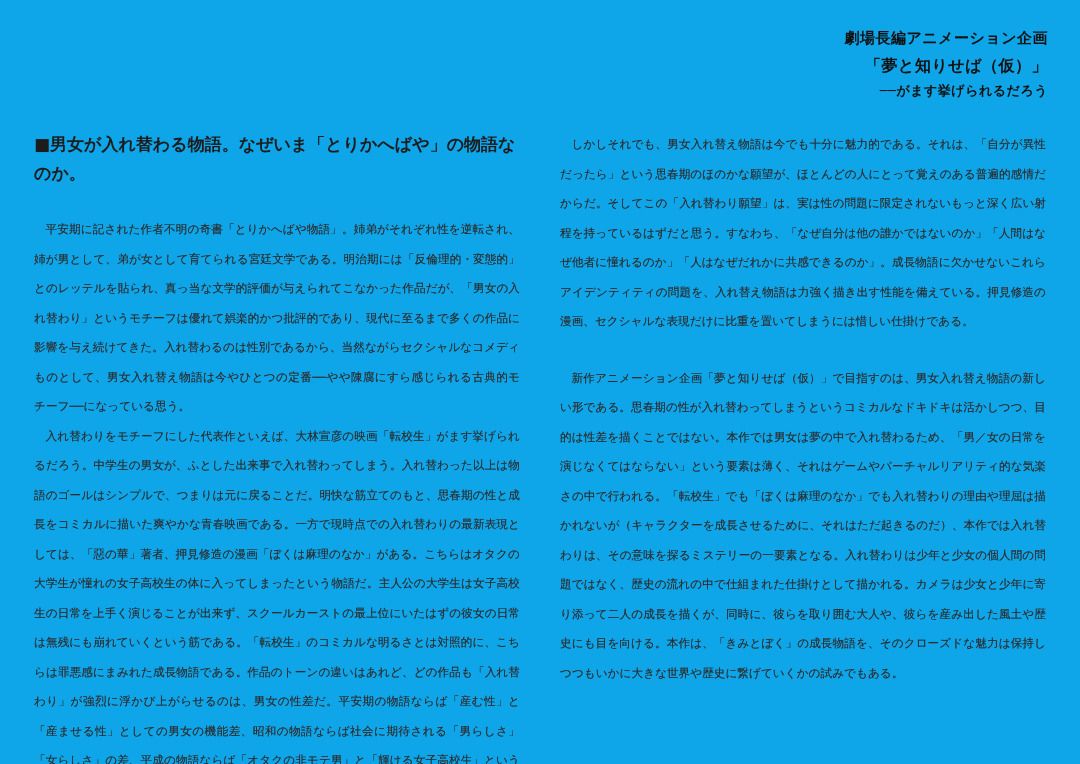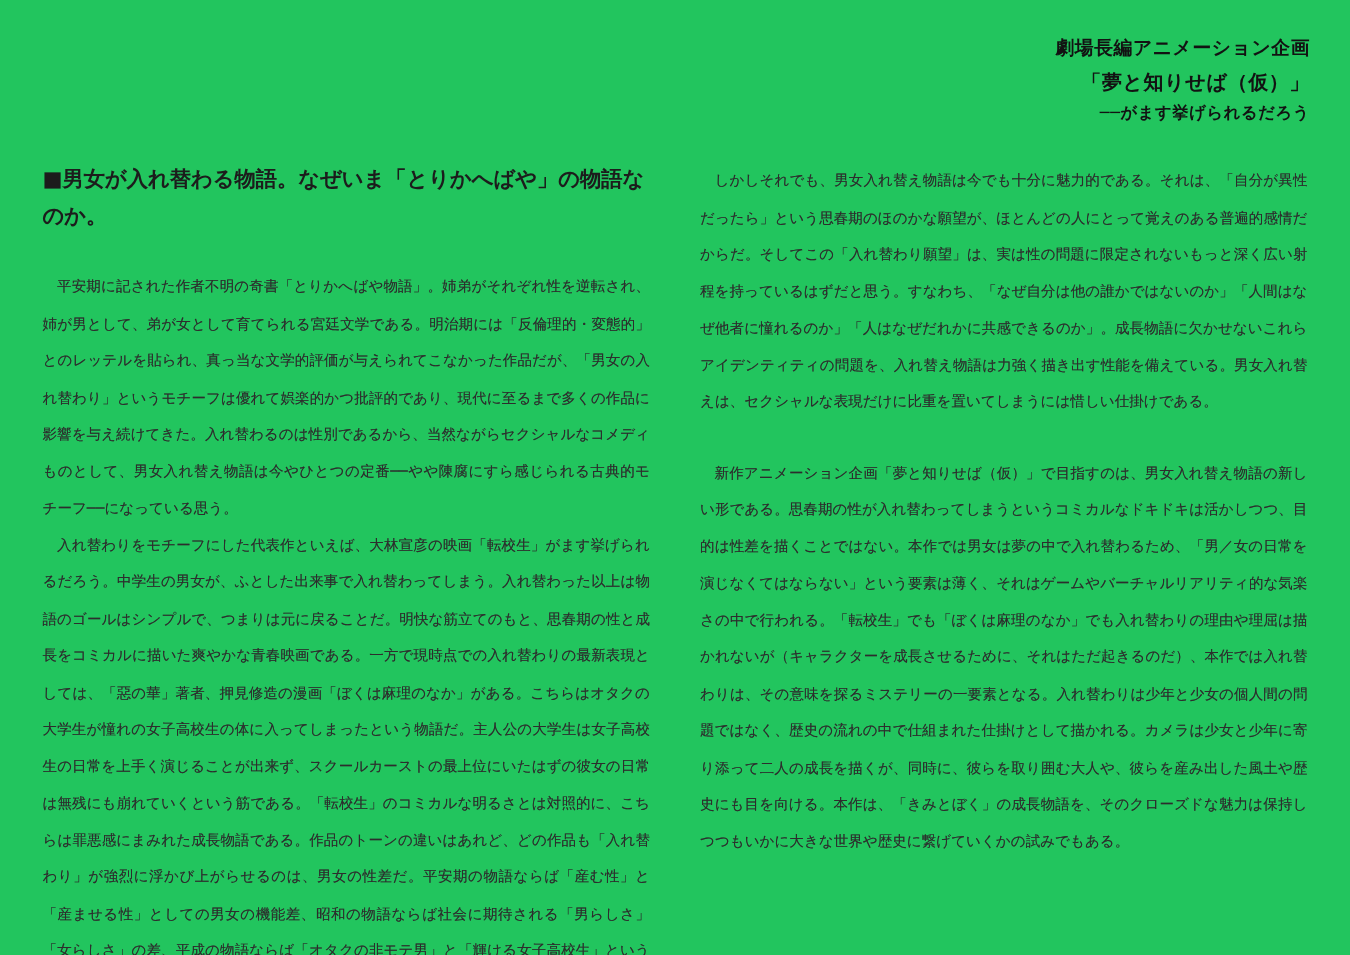--- a/index.html
+++ b/index.html
@@ -1,20 +1,20 @@
 <!DOCTYPE html>
 <html lang="ja"><head>
 <meta charset="utf-8">
 <style>
   html, body { margin: 0; padding: 0; }
   .page {
     position: relative;
     width: 1080px;
     height: 764px;
-    background: #22c55e;
+    background: #0ea5e9;
     overflow: hidden;
     font-family: "DejaVu Sans", "Liberation Sans", sans-serif;
     color: #2d2d2d;
   }
   .title-block {
     position: absolute;
     top: 28px;
     right: 32px;
     text-align: right;
     color: #121212;
@@ -78,18 +78,18 @@
 
   <main class="columns">
     <section class="col col-left">
       <h2 class="heading">■男女が入れ替わる物語。なぜいま「とりかへばや」の物語なのか。</h2>
       <p class="body indent">平安期に記された作者不明の奇書「とりかへばや物語」。姉弟がそれぞれ性を逆転され、姉が男として、弟が女として育てられる宮廷文学である。明治期には「反倫理的・変態的」とのレッテルを貼られ、真っ当な文学的評価が与えられてこなかった作品だが、「男女の入れ替わり」というモチーフは優れて娯楽的かつ批評的であり、現代に至るまで多くの作品に影響を与え続けてきた。入れ替わるのは性別であるから、当然ながらセクシャルなコメディものとして、男女入れ替え物語は今やひとつの定番──やや陳腐にすら感じられる古典的モチーフ──になっている思う。</p>
       <p class="body indent">入れ替わりをモチーフにした代表作といえば、大林宣彦の映画「転校生」がます挙げられるだろう。中学生の男女が、ふとした出来事で入れ替わってしまう。入れ替わった以上は物語のゴールはシンプルで、つまりは元に戻ることだ。明快な筋立てのもと、思春期の性と成長をコミカルに描いた爽やかな青春映画である。一方で現時点での入れ替わりの最新表現としては、「惡の華」著者、押見修造の漫画「ぼくは麻理のなか」がある。こちらはオタクの大学生が憧れの女子高校生の体に入ってしまったという物語だ。主人公の大学生は女子高校生の日常を上手く演じることが出来ず、スクールカーストの最上位にいたはずの彼女の日常は無残にも崩れていくという筋である。「転校生」のコミカルな明るさとは対照的に、こちらは罪悪感にまみれた成長物語である。作品のトーンの違いはあれど、どの作品も「入れ替わり」が強烈に浮かび上がらせるのは、男女の性差だ。平安期の物語ならば「産む性」と「産ませる性」としての男女の機能差、昭和の物語ならば社会に期待される「男らしさ」「女らしさ」の差、平成の物語ならば「オタクの非モテ男」と「輝ける女子高校生」というカーストの差。</p>
 
     </section>
 
     <section class="col col-right">
-      <p class="body indent spaced">しかしそれでも、男女入れ替え物語は今でも十分に魅力的である。それは、「自分が異性だったら」という思春期のほのかな願望が、ほとんどの人にとって覚えのある普遍的感情だからだ。そしてこの「入れ替わり願望」は、実は性の問題に限定されないもっと深く広い射程を持っているはずだと思う。すなわち、「なぜ自分は他の誰かではないのか」「人間はなぜ他者に憧れるのか」「人はなぜだれかに共感できるのか」。成長物語に欠かせないこれらアイデンティティの問題を、入れ替え物語は力強く描き出す性能を備えている。男女入れ替えは、セクシャルな表現だけに比重を置いてしまうには惜しい仕掛けである。</p>
+      <p class="body indent spaced">しかしそれでも、男女入れ替え物語は今でも十分に魅力的である。それは、「自分が異性だったら」という思春期のほのかな願望が、ほとんどの人にとって覚えのある普遍的感情だからだ。そしてこの「入れ替わり願望」は、実は性の問題に限定されないもっと深く広い射程を持っているはずだと思う。すなわち、「なぜ自分は他の誰かではないのか」「人間はなぜ他者に憧れるのか」「人はなぜだれかに共感できるのか」。成長物語に欠かせないこれらアイデンティティの問題を、入れ替え物語は力強く描き出す性能を備えている。押見修造の漫画、セクシャルな表現だけに比重を置いてしまうには惜しい仕掛けである。</p>
       <p class="body indent">新作アニメーション企画「夢と知りせば（仮）」で目指すのは、男女入れ替え物語の新しい形である。思春期の性が入れ替わってしまうというコミカルなドキドキは活かしつつ、目的は性差を描くことではない。本作では男女は夢の中で入れ替わるため、「男／女の日常を演じなくてはならない」という要素は薄く、それはゲームやバーチャルリアリティ的な気楽さの中で行われる。「転校生」でも「ぼくは麻理のなか」でも入れ替わりの理由や理屈は描かれないが（キャラクターを成長させるために、それはただ起きるのだ）、本作では入れ替わりは、その意味を探るミステリーの一要素となる。入れ替わりは少年と少女の個人間の問題ではなく、歴史の流れの中で仕組まれた仕掛けとして描かれる。カメラは少女と少年に寄り添って二人の成長を描くが、同時に、彼らを取り囲む大人や、彼らを産み出した風土や歴史にも目を向ける。本作は、「きみとぼく」の成長物語を、そのクローズドな魅力は保持しつつもいかに大きな世界や歴史に繋げていくかの試みでもある。</p>
     </section>
   </main>
 
 </div>
 
 </body></html>

